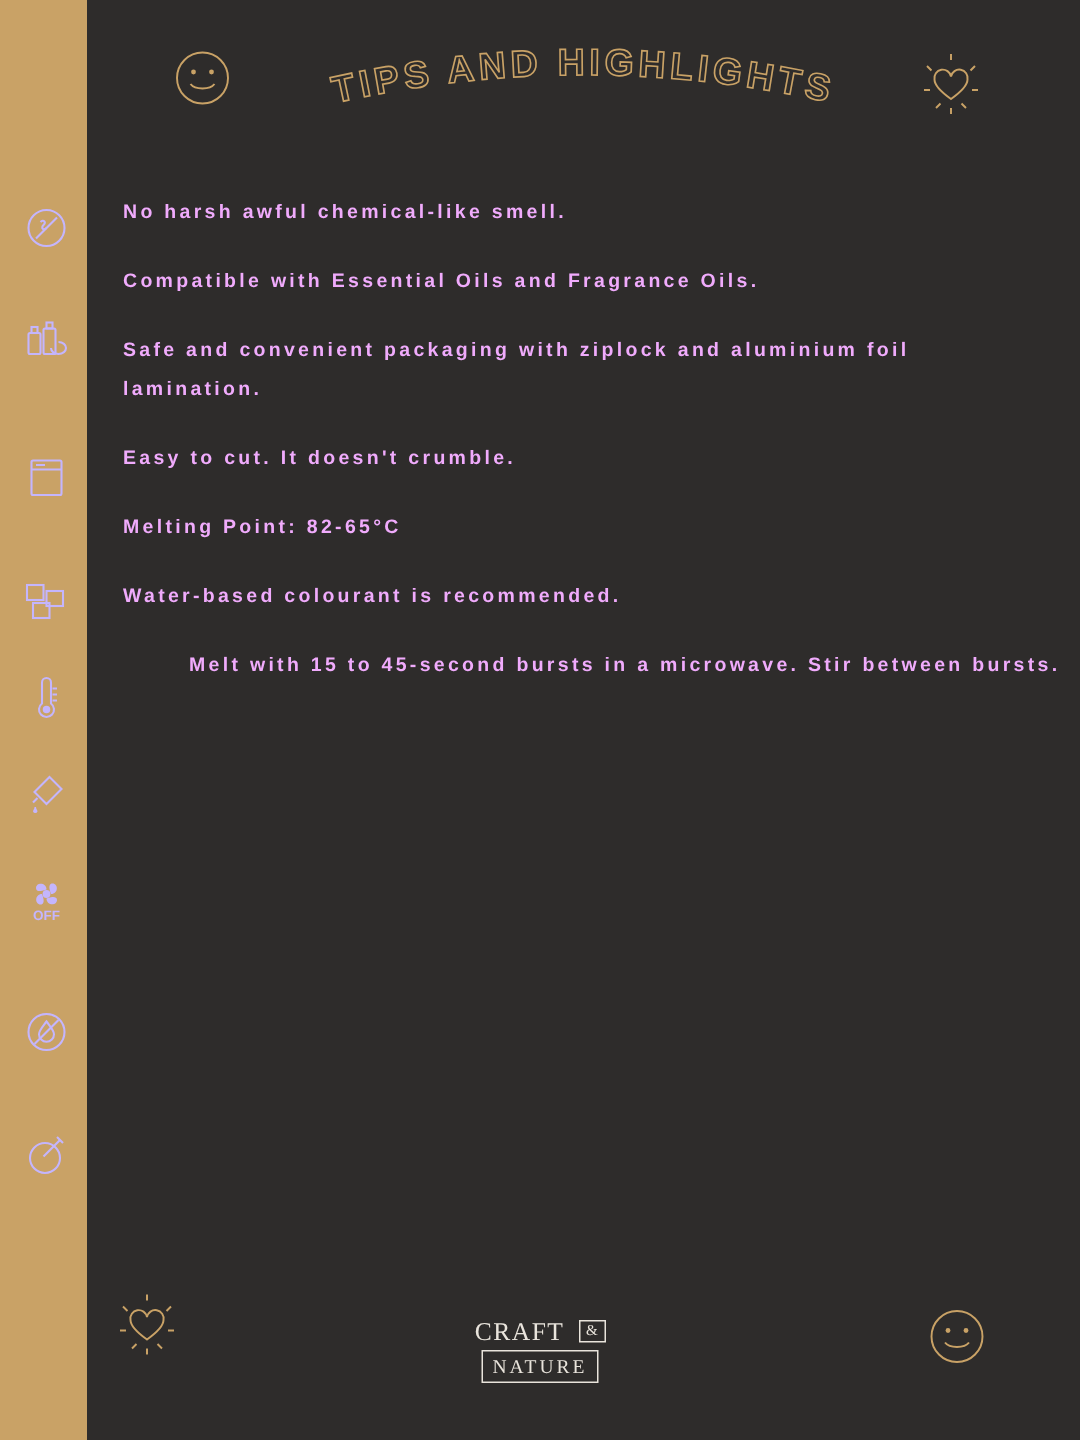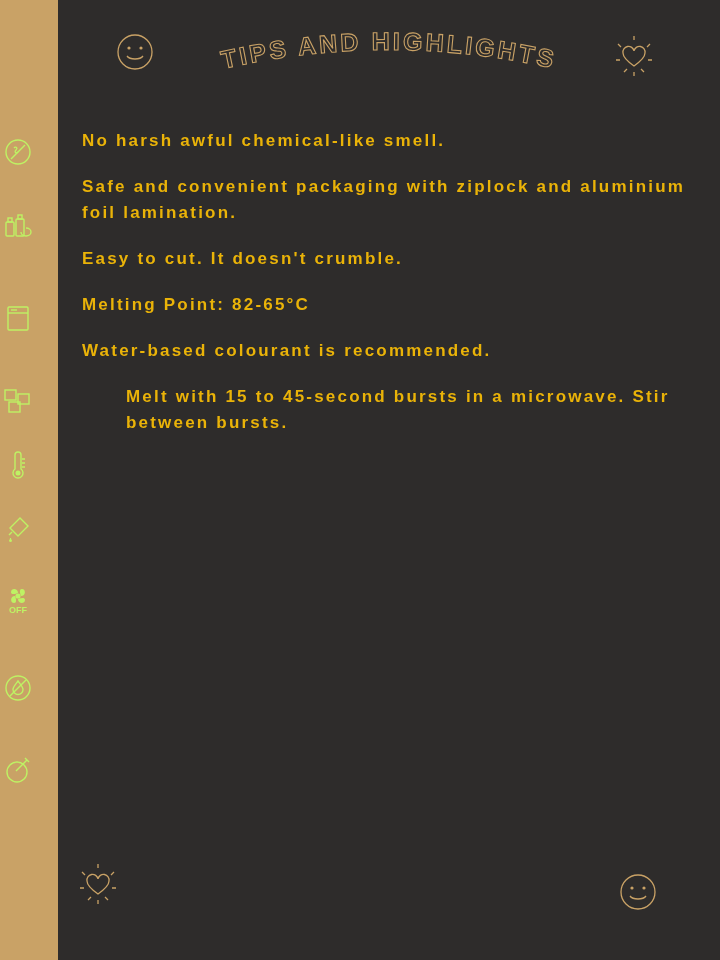--- a/index.html
+++ b/index.html
@@ -25,23 +25,23 @@
   #icon-rail {
     position: absolute;
     left: 0; top: 0;
     width: 58px; height: 960px;
     display: flex;
     flex-direction: column;
     align-items: center;
   }
   .rail-icon {
     position: absolute;
-    left: 0;
+    left: 13px;
     width: 36px; height: 36px;
-    color: #bef264;
+    color: #c4b5fd;
   }
   .rail-icon svg { display: block; width: 36px; height: 36px; }
 
   
   #header {
     position: absolute;
     left: 58px; top: 0;
     width: 662px; height: 110px;
   }
   #title-arc {
@@ -68,22 +68,22 @@
   #heart-bottom { left: 70px; bottom: 42px; }
   #smiley-bottom { right: 60px; bottom: 42px; }
 
   
   #list {
     position: absolute;
     left: 82px; top: 128px;
     width: 620px;
   }
   .tip {
-    color: #eab308;
-    font-size: 17px;
+    color: #f0abfc;
+    font-size: 13px;
     font-weight: bold;
     letter-spacing: 2.2px;
     line-height: 26px;
     margin-bottom: 20px;
     width: 610px;
   }
   .tip:last-child { margin-bottom: 0; margin-left: 44px; }
 
   
   #footer-logo {
@@ -231,20 +231,21 @@
     <div class="deco" id="heart-top">
       <svg width="56" height="56" viewBox="0 0 56 56" fill="none" stroke="#c9a266" stroke-width="1.3">
         <path d="M28 36c-7-5-11-9-11-13a5 5 0 0 1 11-2 5 5 0 0 1 11 2c0 4-4 8-11 13z"></path>
         <path d="M28 6v4M44 14l-3 3M12 14l3 3M46 30h-4M10 30h4M18 42l3-3M38 42l-3-3M28 46v-4"></path>
       </svg>
     </div>
   </div>
 
   <div id="list">
     <div class="tip">No harsh awful chemical-like smell.</div>
+    <div class="tip">Compatible with Essential Oils and Fragrance Oils.</div>
     <div class="tip">Safe and convenient packaging with ziplock and aluminium foil lamination.</div>
     <div class="tip">Easy to cut. It doesn't crumble.</div>
     <div class="tip">Melting Point: 82-65°C</div>
     <div class="tip">Water-based colourant is recommended.</div>
     <div class="tip">Melt with 15 to 45-second bursts in a microwave. Stir between bursts.</div>
   </div>
 
   <div class="deco" id="heart-bottom">
     <svg width="56" height="56" viewBox="0 0 56 56" fill="none" stroke="#c9a266" stroke-width="1.3">
       <path d="M28 36c-7-5-11-9-11-13a5 5 0 0 1 11-2 5 5 0 0 1 11 2c0 4-4 8-11 13z"></path>
@@ -254,14 +255,21 @@
 
   <div class="deco" id="smiley-bottom">
     <svg width="44" height="44" viewBox="0 0 44 44" fill="none" stroke="#c9a266" stroke-width="1.3">
       <circle cx="22" cy="22" r="17"></circle>
       <circle cx="16" cy="18" r="1.6" fill="#c9a266" stroke="none"></circle>
       <circle cx="28" cy="18" r="1.6" fill="#c9a266" stroke="none"></circle>
       <path d="M14 26c3 4 13 4 16 0"></path>
     </svg>
   </div>
 
+  <div id="footer-logo">
+    <div>
+      <span id="logo-line1">CRAFT</span>
+      <span id="logo-amp">&amp;</span>
+    </div>
+    <div id="logo-line2">NATURE</div>
+  </div>
 
 </div>
 
 </body></html>

